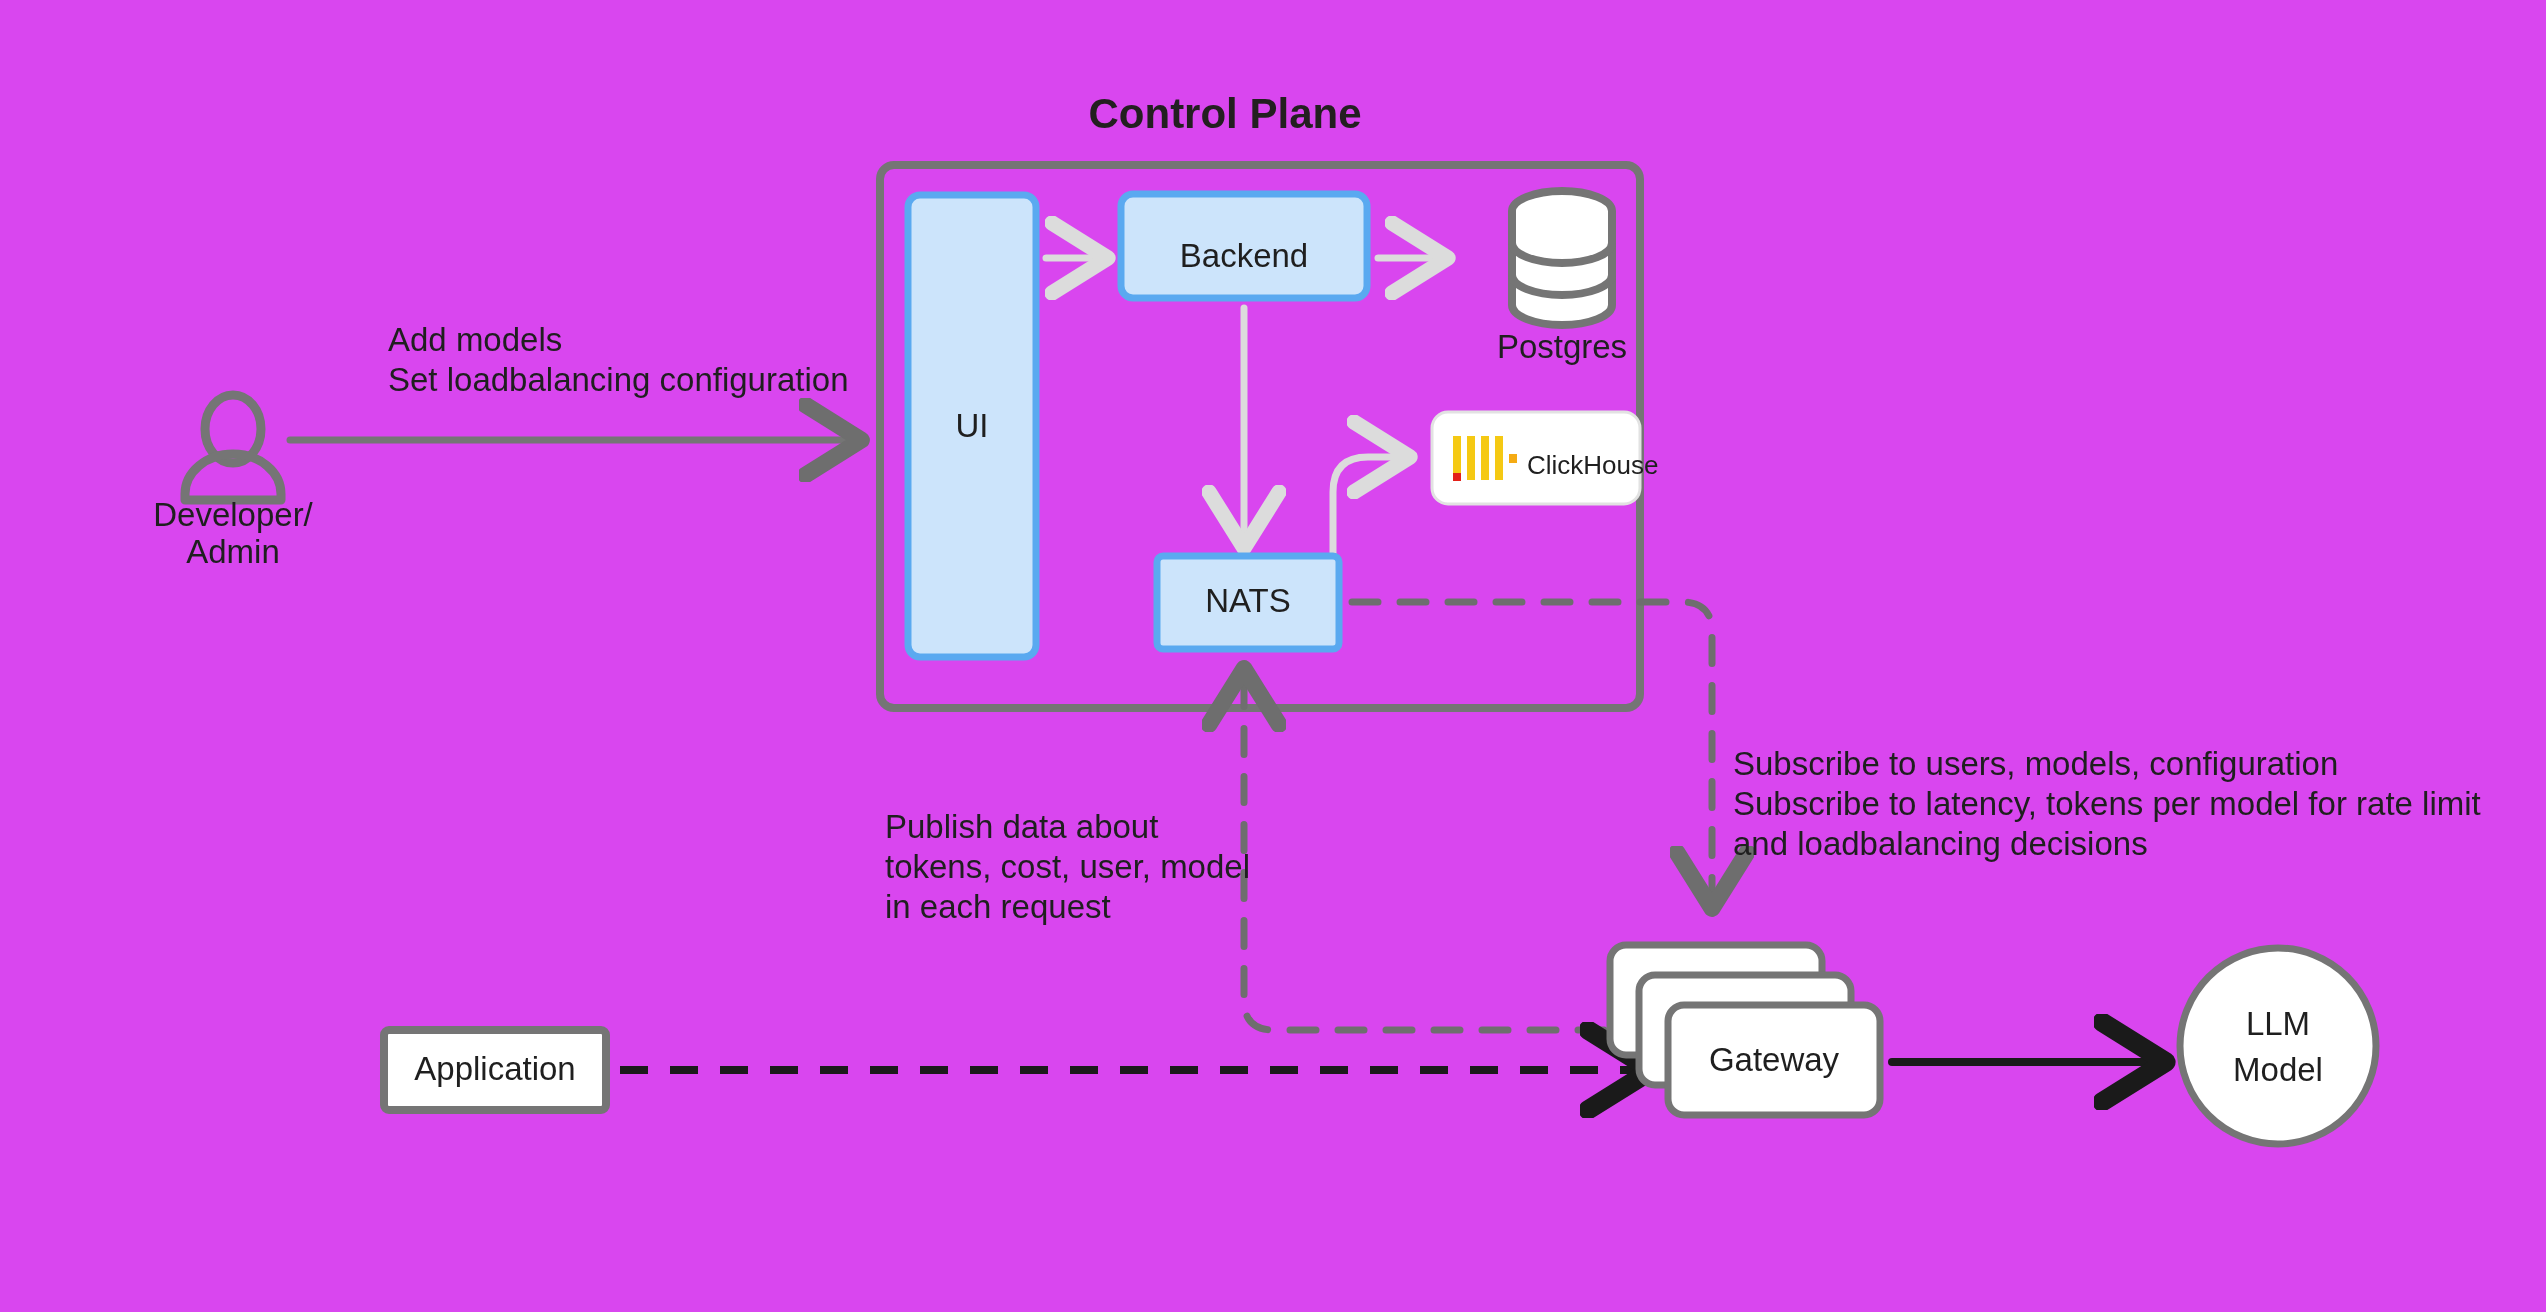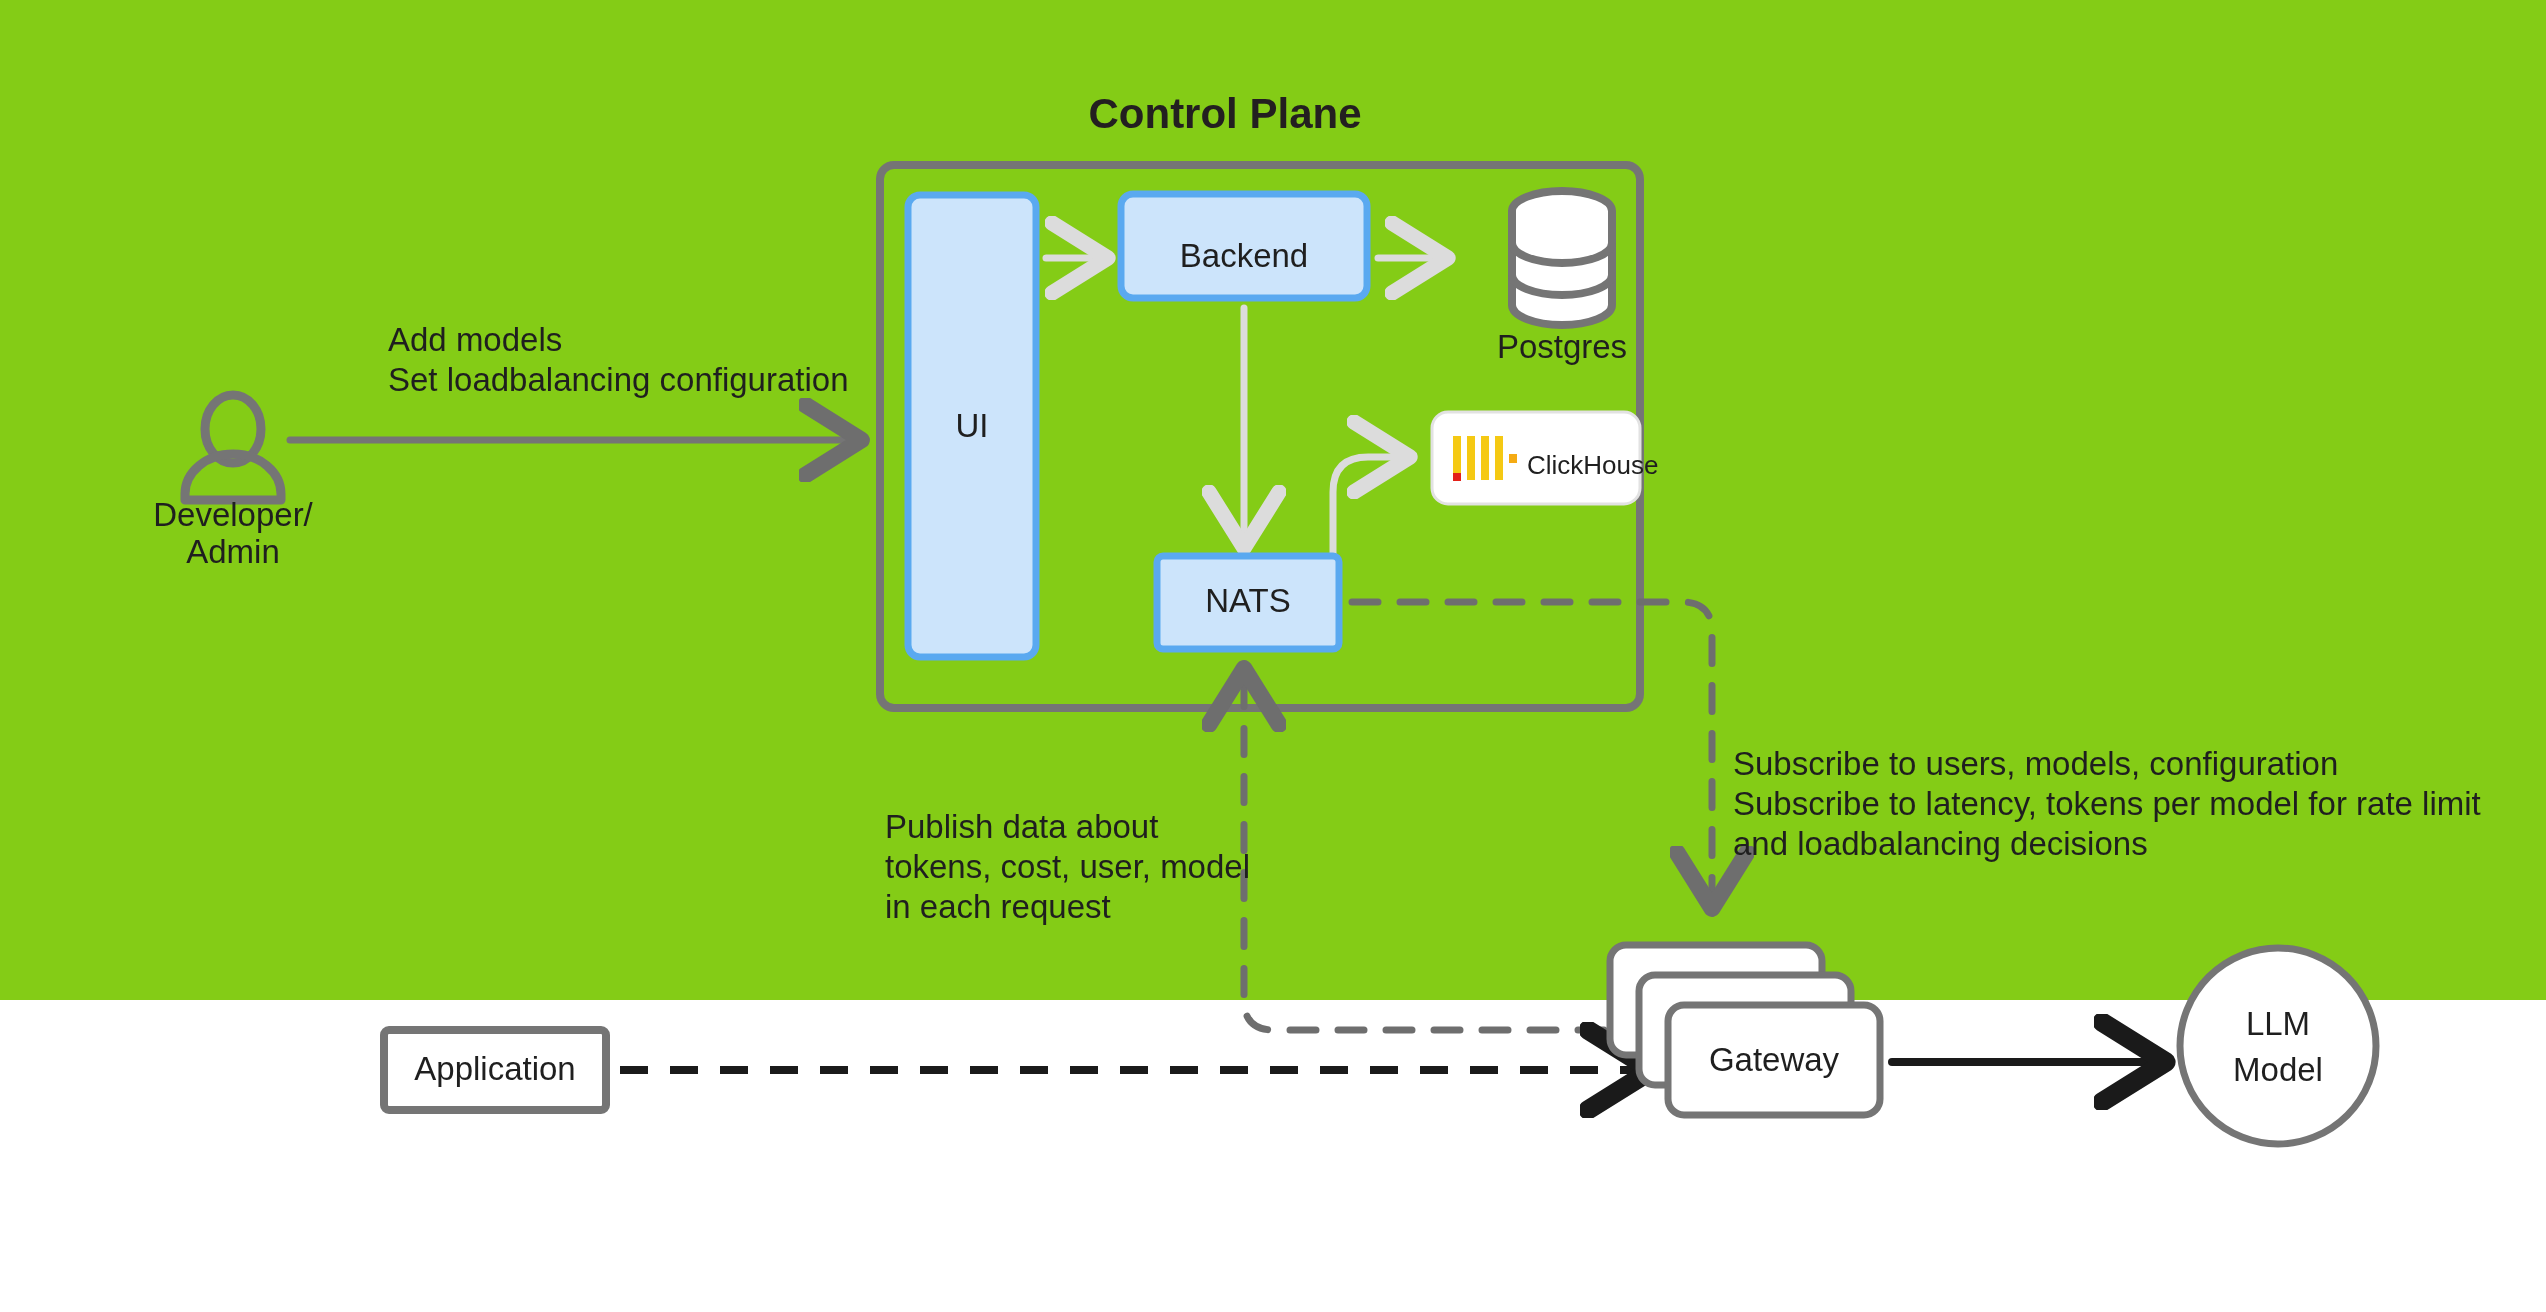--- a/index.html
+++ b/index.html
@@ -11,22 +11,22 @@
     font-family: "Liberation Sans", sans-serif;
     width: 2546px;
     height: 1312px;
     overflow: hidden;
     position: relative;
   }
   #stage {
     position: absolute;
     left: 0; top: 0;
     width: 2546px;
-    height: 1000px;
-    background: #84cc16;
+    height: 1312px;
+    background: #d946ef;
   }
   #diagram-svg {
     position: absolute;
     left: 0; top: 0;
     width: 2546px;
     height: 1312px;
   }
   .node-text {
     font-family: "Liberation Sans", sans-serif;
     fill: #1f1f1f;

